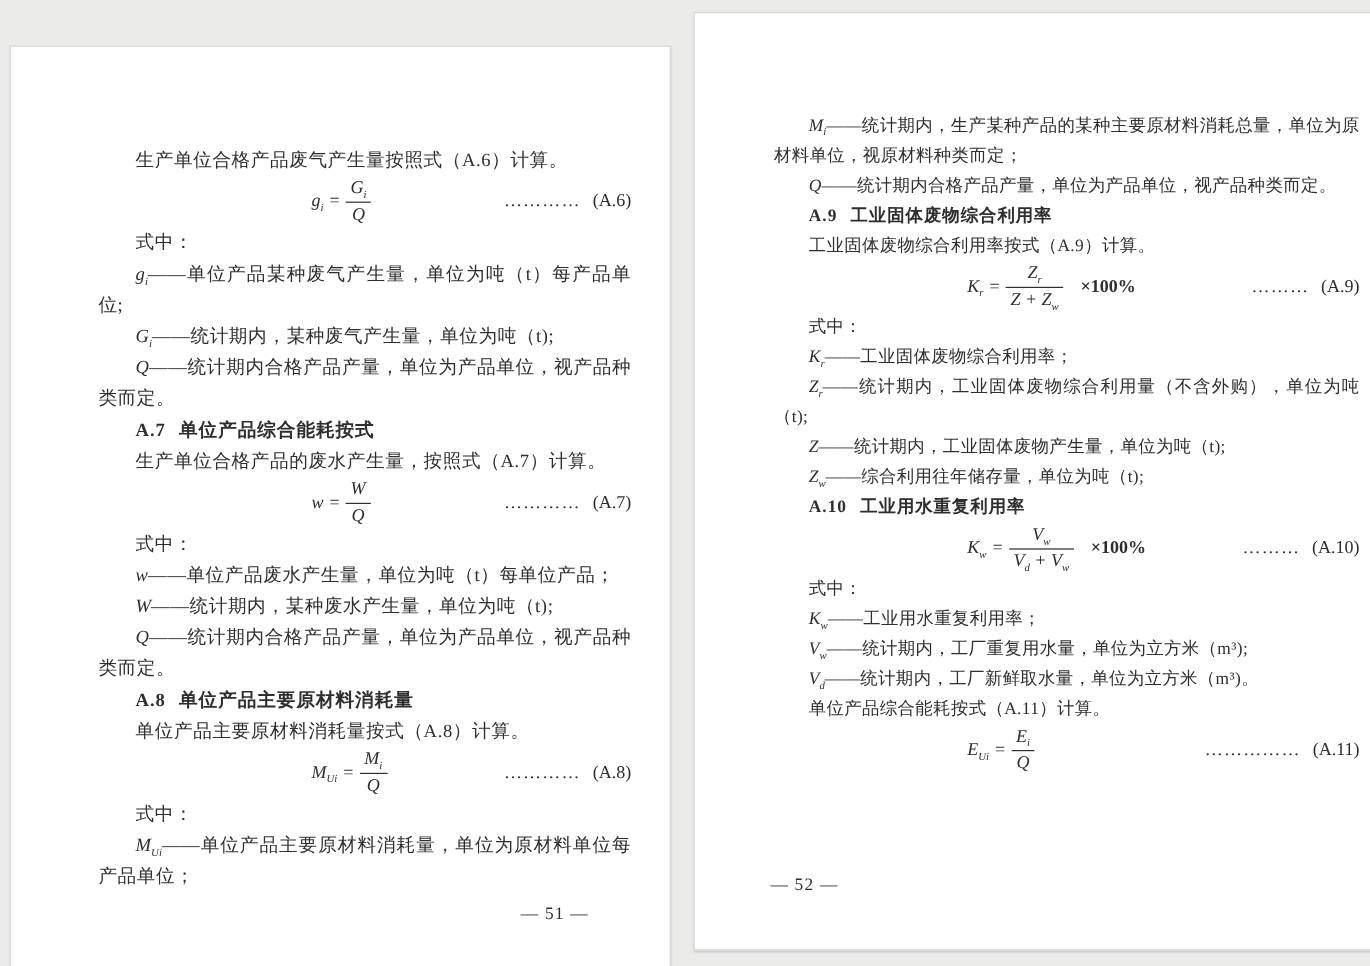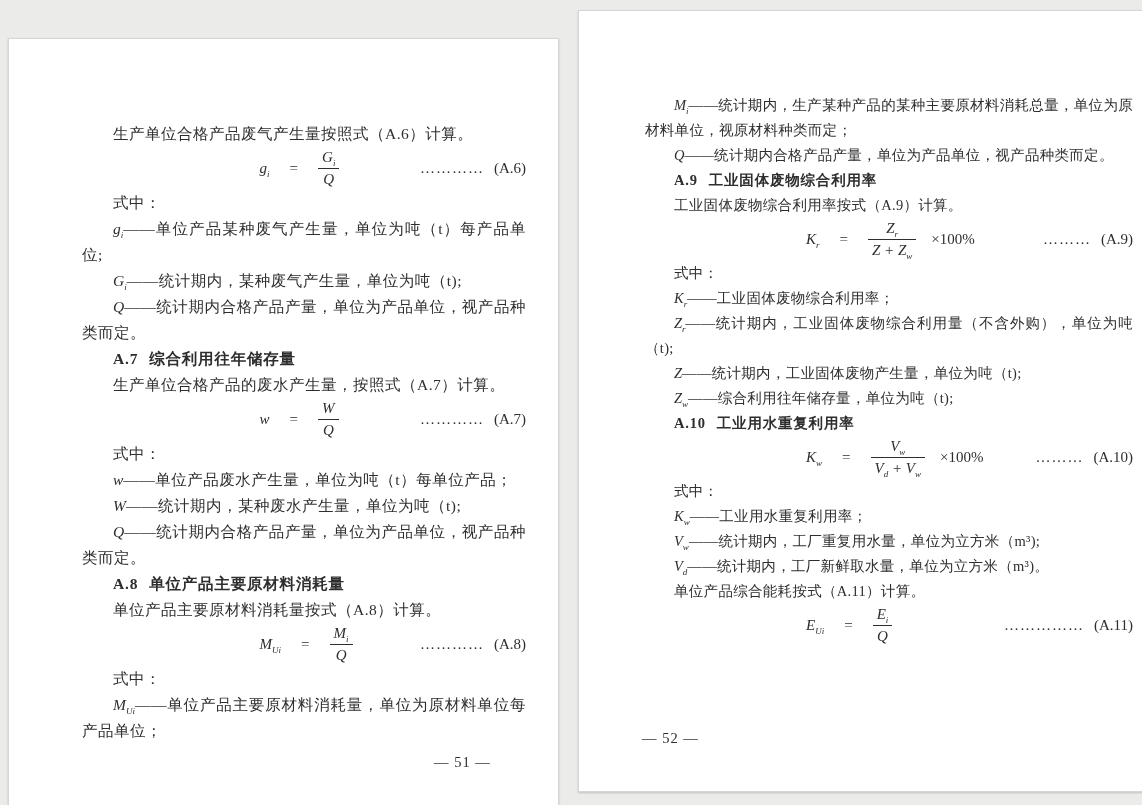--- a/index.html
+++ b/index.html
@@ -24,25 +24,25 @@
   .para{margin:0;text-indent:2em;text-align:justify;}
   .heading{margin:0;text-indent:2em;font-weight:bold;letter-spacing:0.8px;}
   .h-num{margin-right:11px;}
   .sym{font-style:italic;letter-spacing:0;}
   .desc{}
   sub{font-size:9px;line-height:0;letter-spacing:0;}
   .formula-row{
     display:flex;align-items:center;margin:1px 0;
     font-size:15px;letter-spacing:0;line-height:19px;
   }
-  .f-math{display:inline-flex;align-items:center;font-style:italic;gap:15px;}
+  .f-math{display:inline-flex;align-items:center;font-style:italic;}
   .page-left  .f-math{margin-left:40%;}
   .page-right .f-math{margin-left:33%;}
   .f-rel{font-style:normal;margin:0 5px;}
-  .f-suffix{font-style:normal;margin-left:0;}
+  .f-suffix{font-style:normal;margin-left:14px;font-weight:bold;}
   .frac{display:inline-flex;flex-direction:column;text-align:center;}
   .frac .num{border-bottom:1px solid #2e2e2e;padding:0 4px 1px;}
   .frac .den{padding:1px 4px 0;}
   .f-dots{margin-left:auto;font-style:normal;letter-spacing:1px;color:#2e2e2e;white-space:nowrap;}
   .f-label{margin-left:10px;font-style:normal;white-space:nowrap;text-align:right;}
   .pageno{
     position:absolute;font-size:14.5px;letter-spacing:1px;white-space:nowrap;
   }
   .page-left  .pageno{bottom:48px;left:425px;}
   .page-right .pageno{bottom:44px;left:63px;text-align:right;}
@@ -63,21 +63,21 @@
               <span class="den">Q</span>
             </span>
           </span>
           <span class="f-dots">…………</span>
           <span class="f-label">(A.6)</span>
         </div>
         <p class="para">式中：</p>
         <p class="para"><span class="sym">g<sub>i</sub></span><span class="desc">——单位产品某种废气产生量，单位为吨（t）每产品单位;</span></p>
         <p class="para"><span class="sym">G<sub>i</sub></span><span class="desc">——统计期内，某种废气产生量，单位为吨（t);</span></p>
         <p class="para"><span class="sym">Q</span><span class="desc">——统计期内合格产品产量，单位为产品单位，视产品种类而定。</span></p>
-        <p class="heading"><span class="h-num">A.7</span><span class="h-title">综合利用往年储存量</span></p>
+        <p class="heading"><span class="h-num">A.7</span><span class="h-title">单位产品综合能耗按式</span></p>
         <p class="para">生产单位合格产品的废水产生量，按照式（A.7）计算。</p>
         <div class="formula-row">
           <span class="f-math">
             <span class="f-var">w</span>
             <span class="f-rel">=</span>
             <span class="frac">
               <span class="num">W</span>
               <span class="den">Q</span>
             </span>
           </span>

